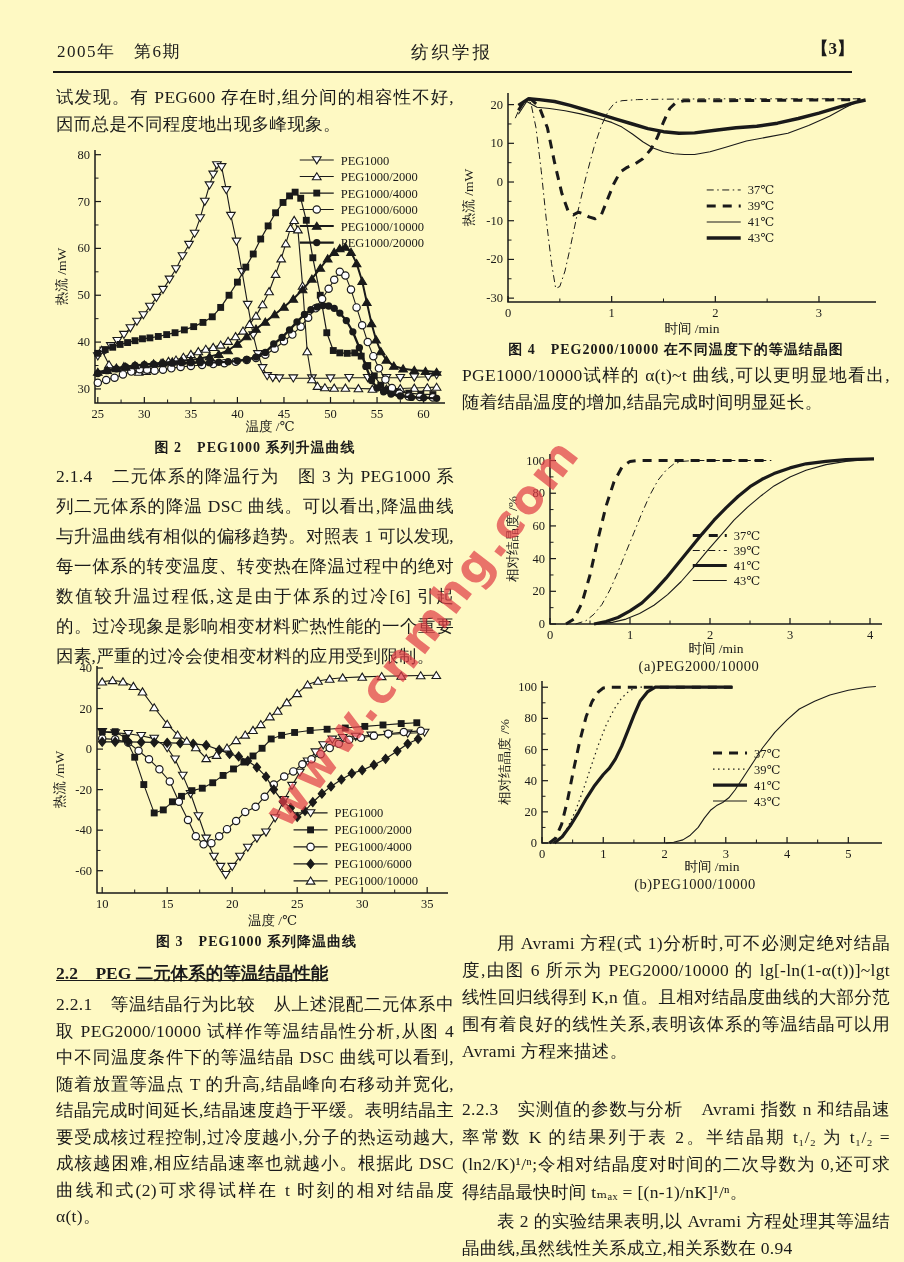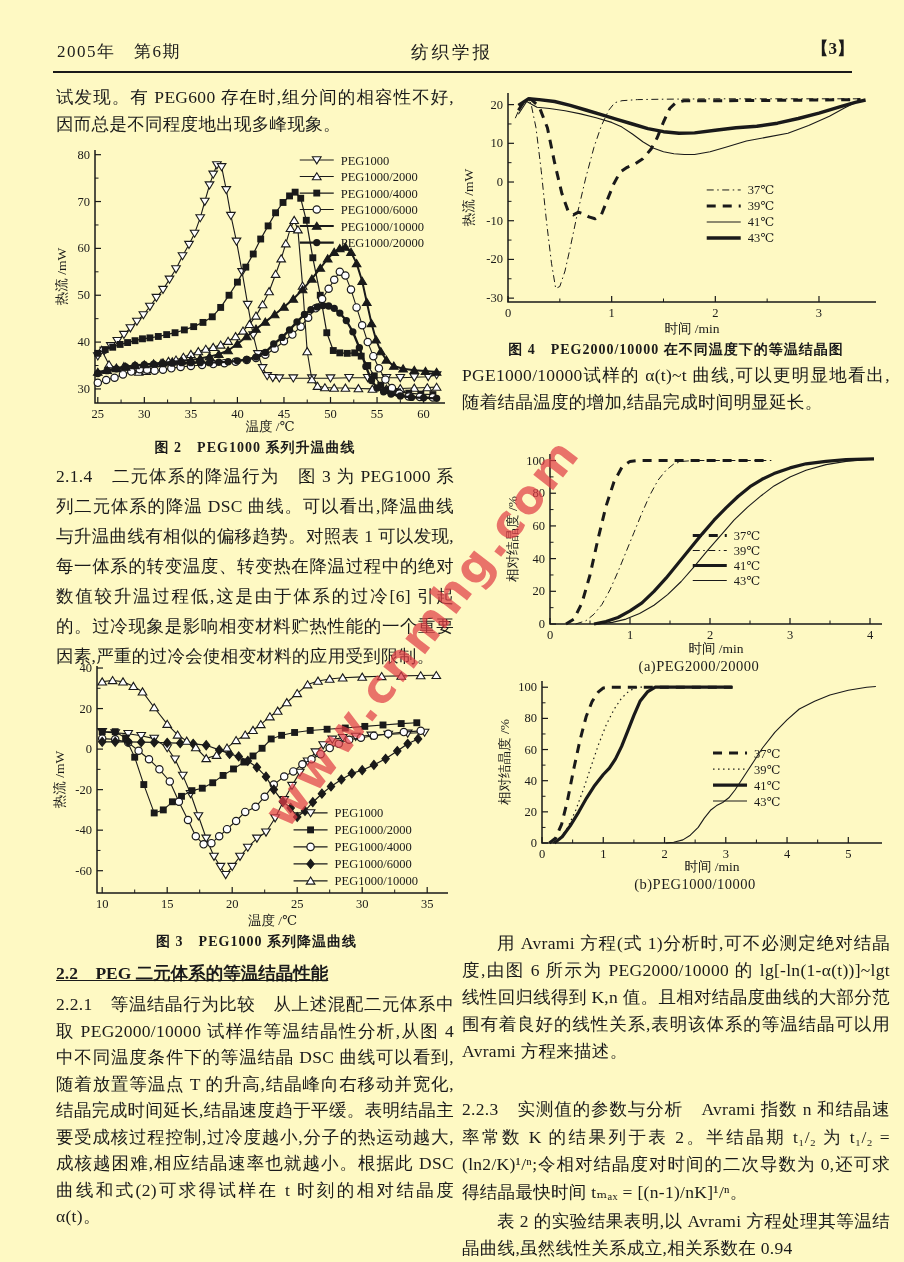--- a/index.html
+++ b/index.html
@@ -687,21 +687,21 @@
         <polyline points="92.0,176.0 106.4,174.4 120.0,171.1 133.6,165.4 148.0,157.2 161.6,146.6 175.2,133.5 188.0,118.8 201.6,102.4 215.2,86.9 228.0,72.2 241.6,59.1 255.2,47.7 268.0,37.9 284.0,28.9 300.0,22.3 320.0,16.6 340.0,13.4 368.0,10.9" fill="none" stroke="#1a1a1a" stroke-width="1.1" stroke-dasharray="none" stroke-linejoin="round"></polyline>
         <line x1="186.76" y1="87.5" x2="220.76" y2="87.5" stroke="#1a1a1a" stroke-width="3" stroke-dasharray="9,7"></line>
         <text x="227.76" y="92" font-size="12.5" fill="#1a1a1a">37℃</text>
         <line x1="186.76" y1="102.5" x2="220.76" y2="102.5" stroke="#1a1a1a" stroke-width="1" stroke-dasharray="7,3.5,1.5,3.5"></line>
         <text x="227.76" y="107" font-size="12.5" fill="#1a1a1a">39℃</text>
         <line x1="186.76" y1="117.5" x2="220.76" y2="117.5" stroke="#1a1a1a" stroke-width="3.2" stroke-dasharray="none"></line>
         <text x="227.76" y="122" font-size="12.5" fill="#1a1a1a">41℃</text>
         <line x1="186.76" y1="132.5" x2="220.76" y2="132.5" stroke="#1a1a1a" stroke-width="1.1" stroke-dasharray="none"></line>
         <text x="227.76" y="137" font-size="12.5" fill="#1a1a1a">43℃</text>
       </svg>
-    <div class="subcap">(a)PEG2000/20000</div>
+    <div class="subcap">(a)PEG2000/10000</div>
   </div>
 
   <div class="fig" id="fig5b">
     <svg width="394" height="200">
         <path d="M44 5 L44 167 L384 167" fill="none" stroke="#1a1a1a" stroke-width="1.5"></path>
         <line x1="44" y1="167" x2="44" y2="161" stroke="#1a1a1a" stroke-width="1.2"></line>
         <text x="44" y="182" text-anchor="middle" font-size="12.5" fill="#1a1a1a">0</text>
         <line x1="74.63063063063063" y1="167" x2="74.63063063063063" y2="163.5" stroke="#1a1a1a" stroke-width="1"></line>
         <line x1="105.26126126126127" y1="167" x2="105.26126126126127" y2="161" stroke="#1a1a1a" stroke-width="1.2"></line>
         <text x="105.26126126126127" y="182" text-anchor="middle" font-size="12.5" fill="#1a1a1a">1</text>

